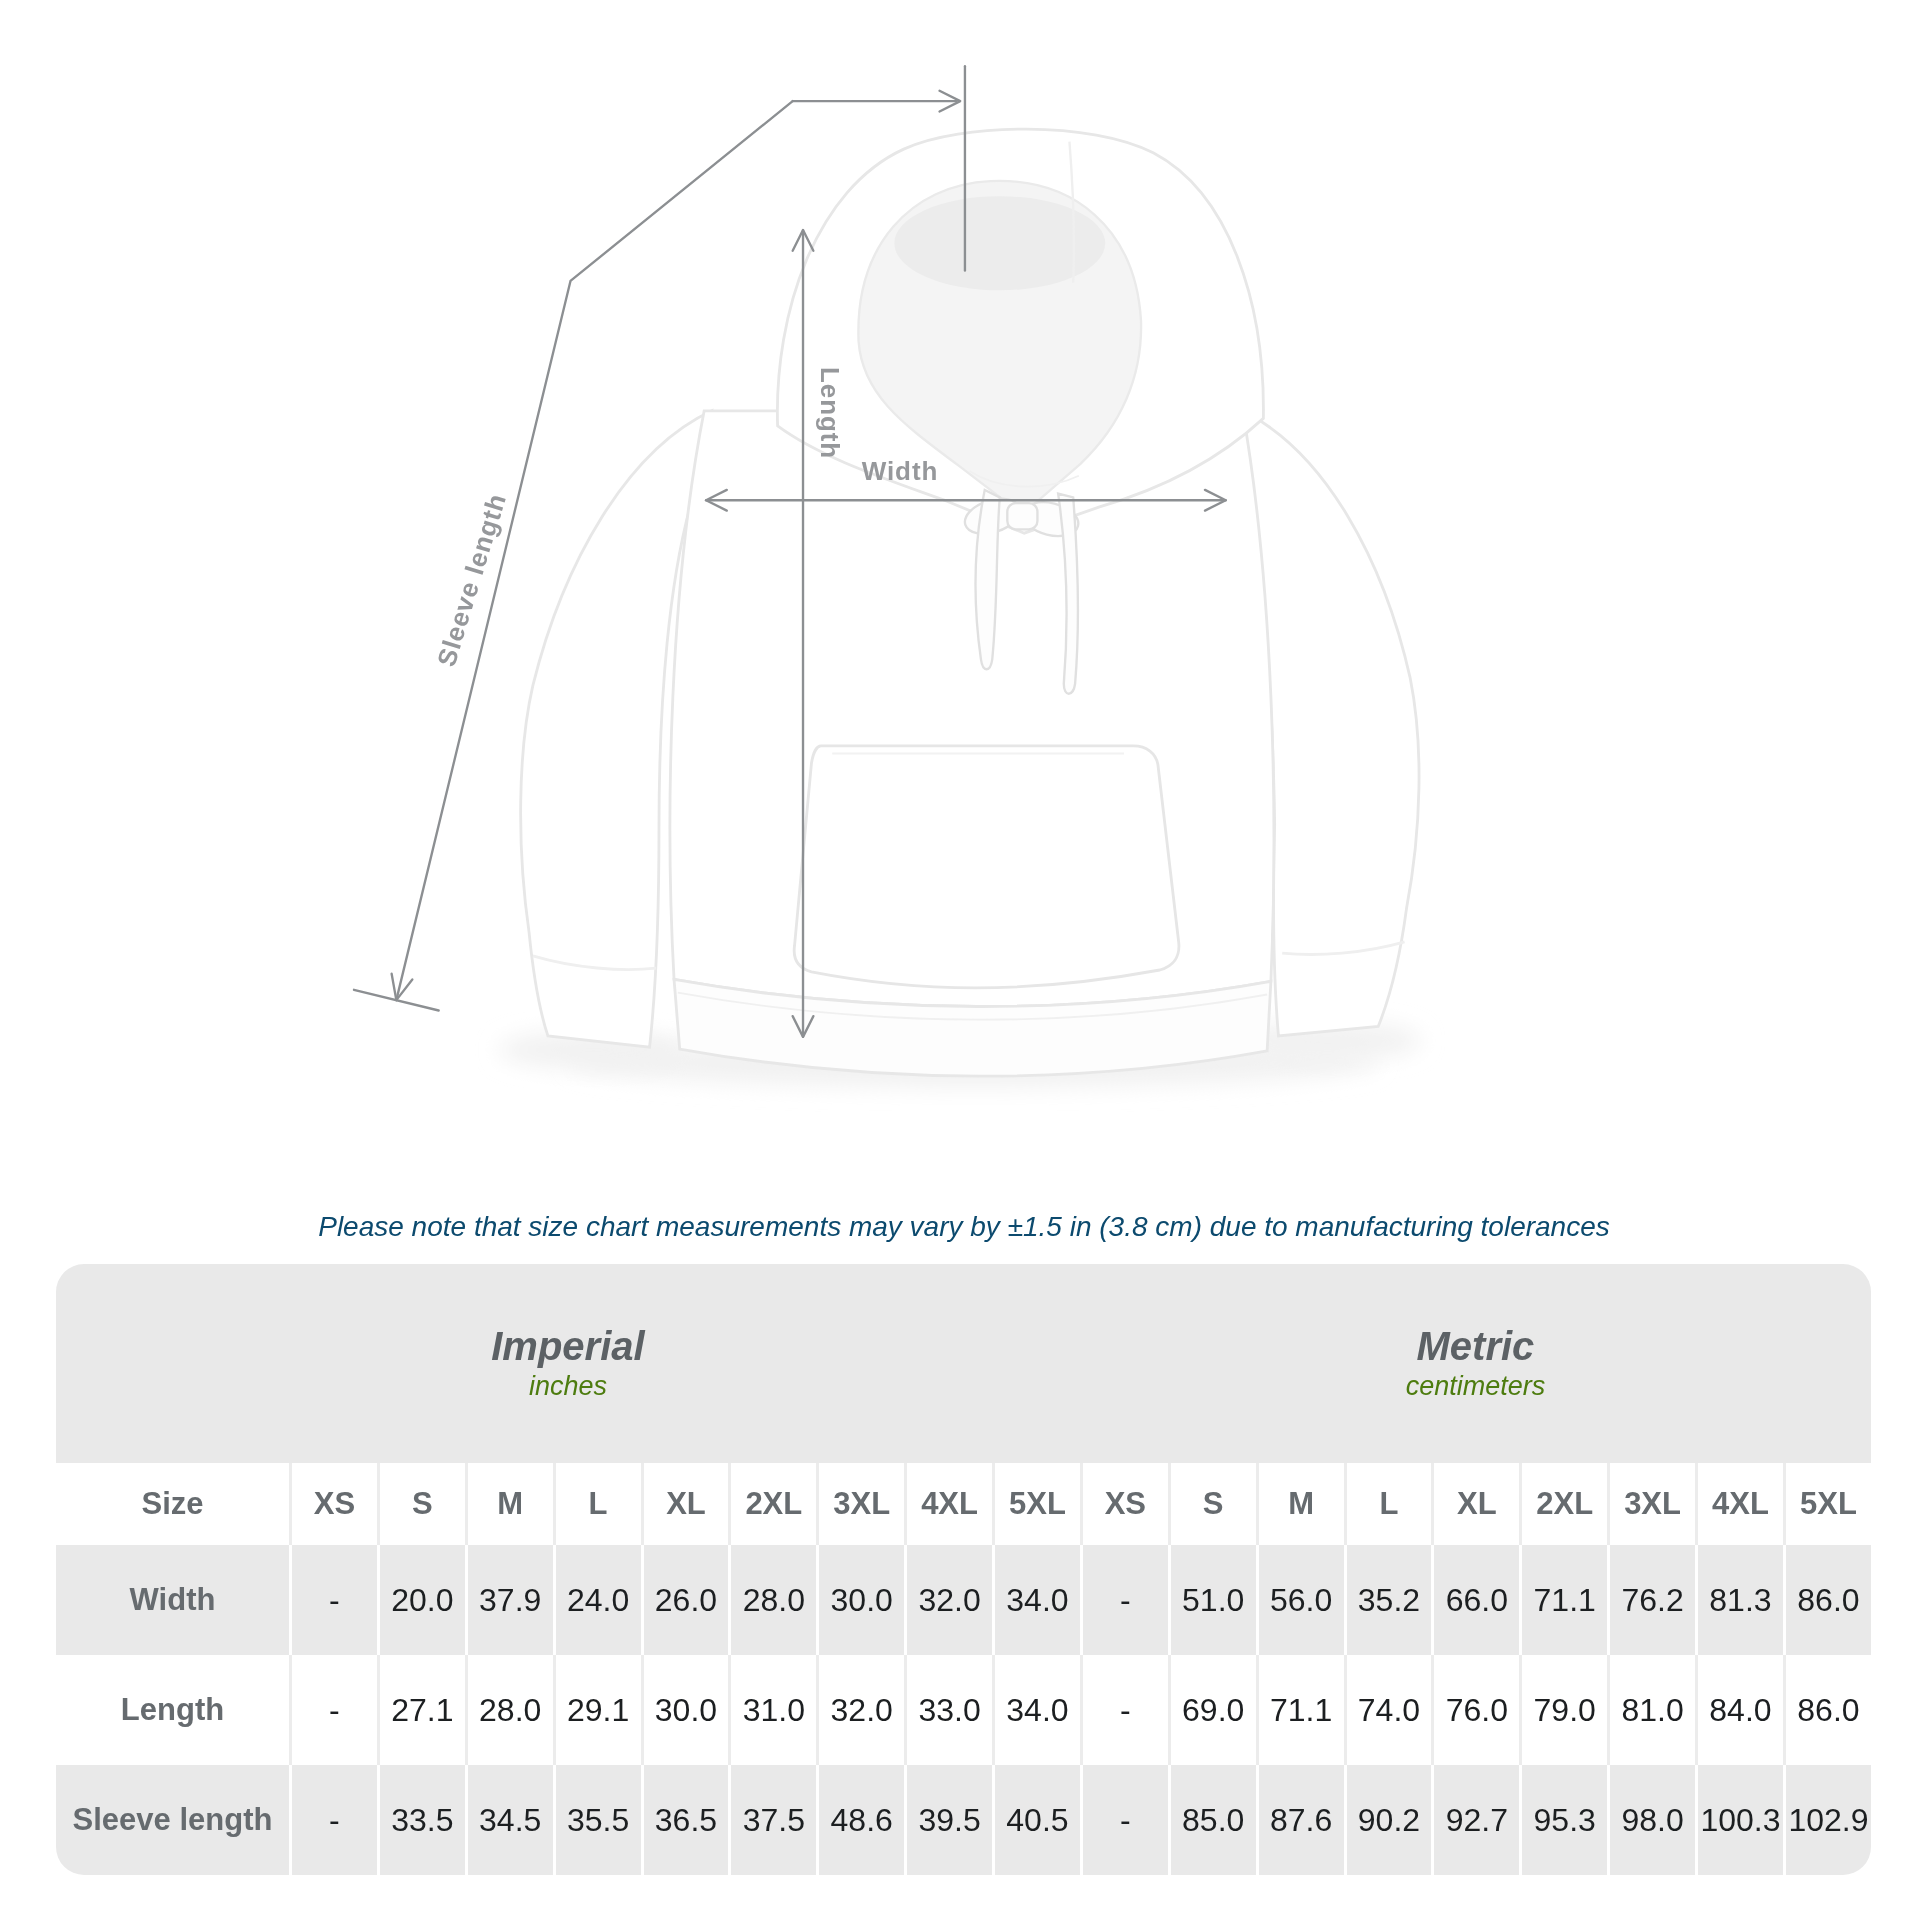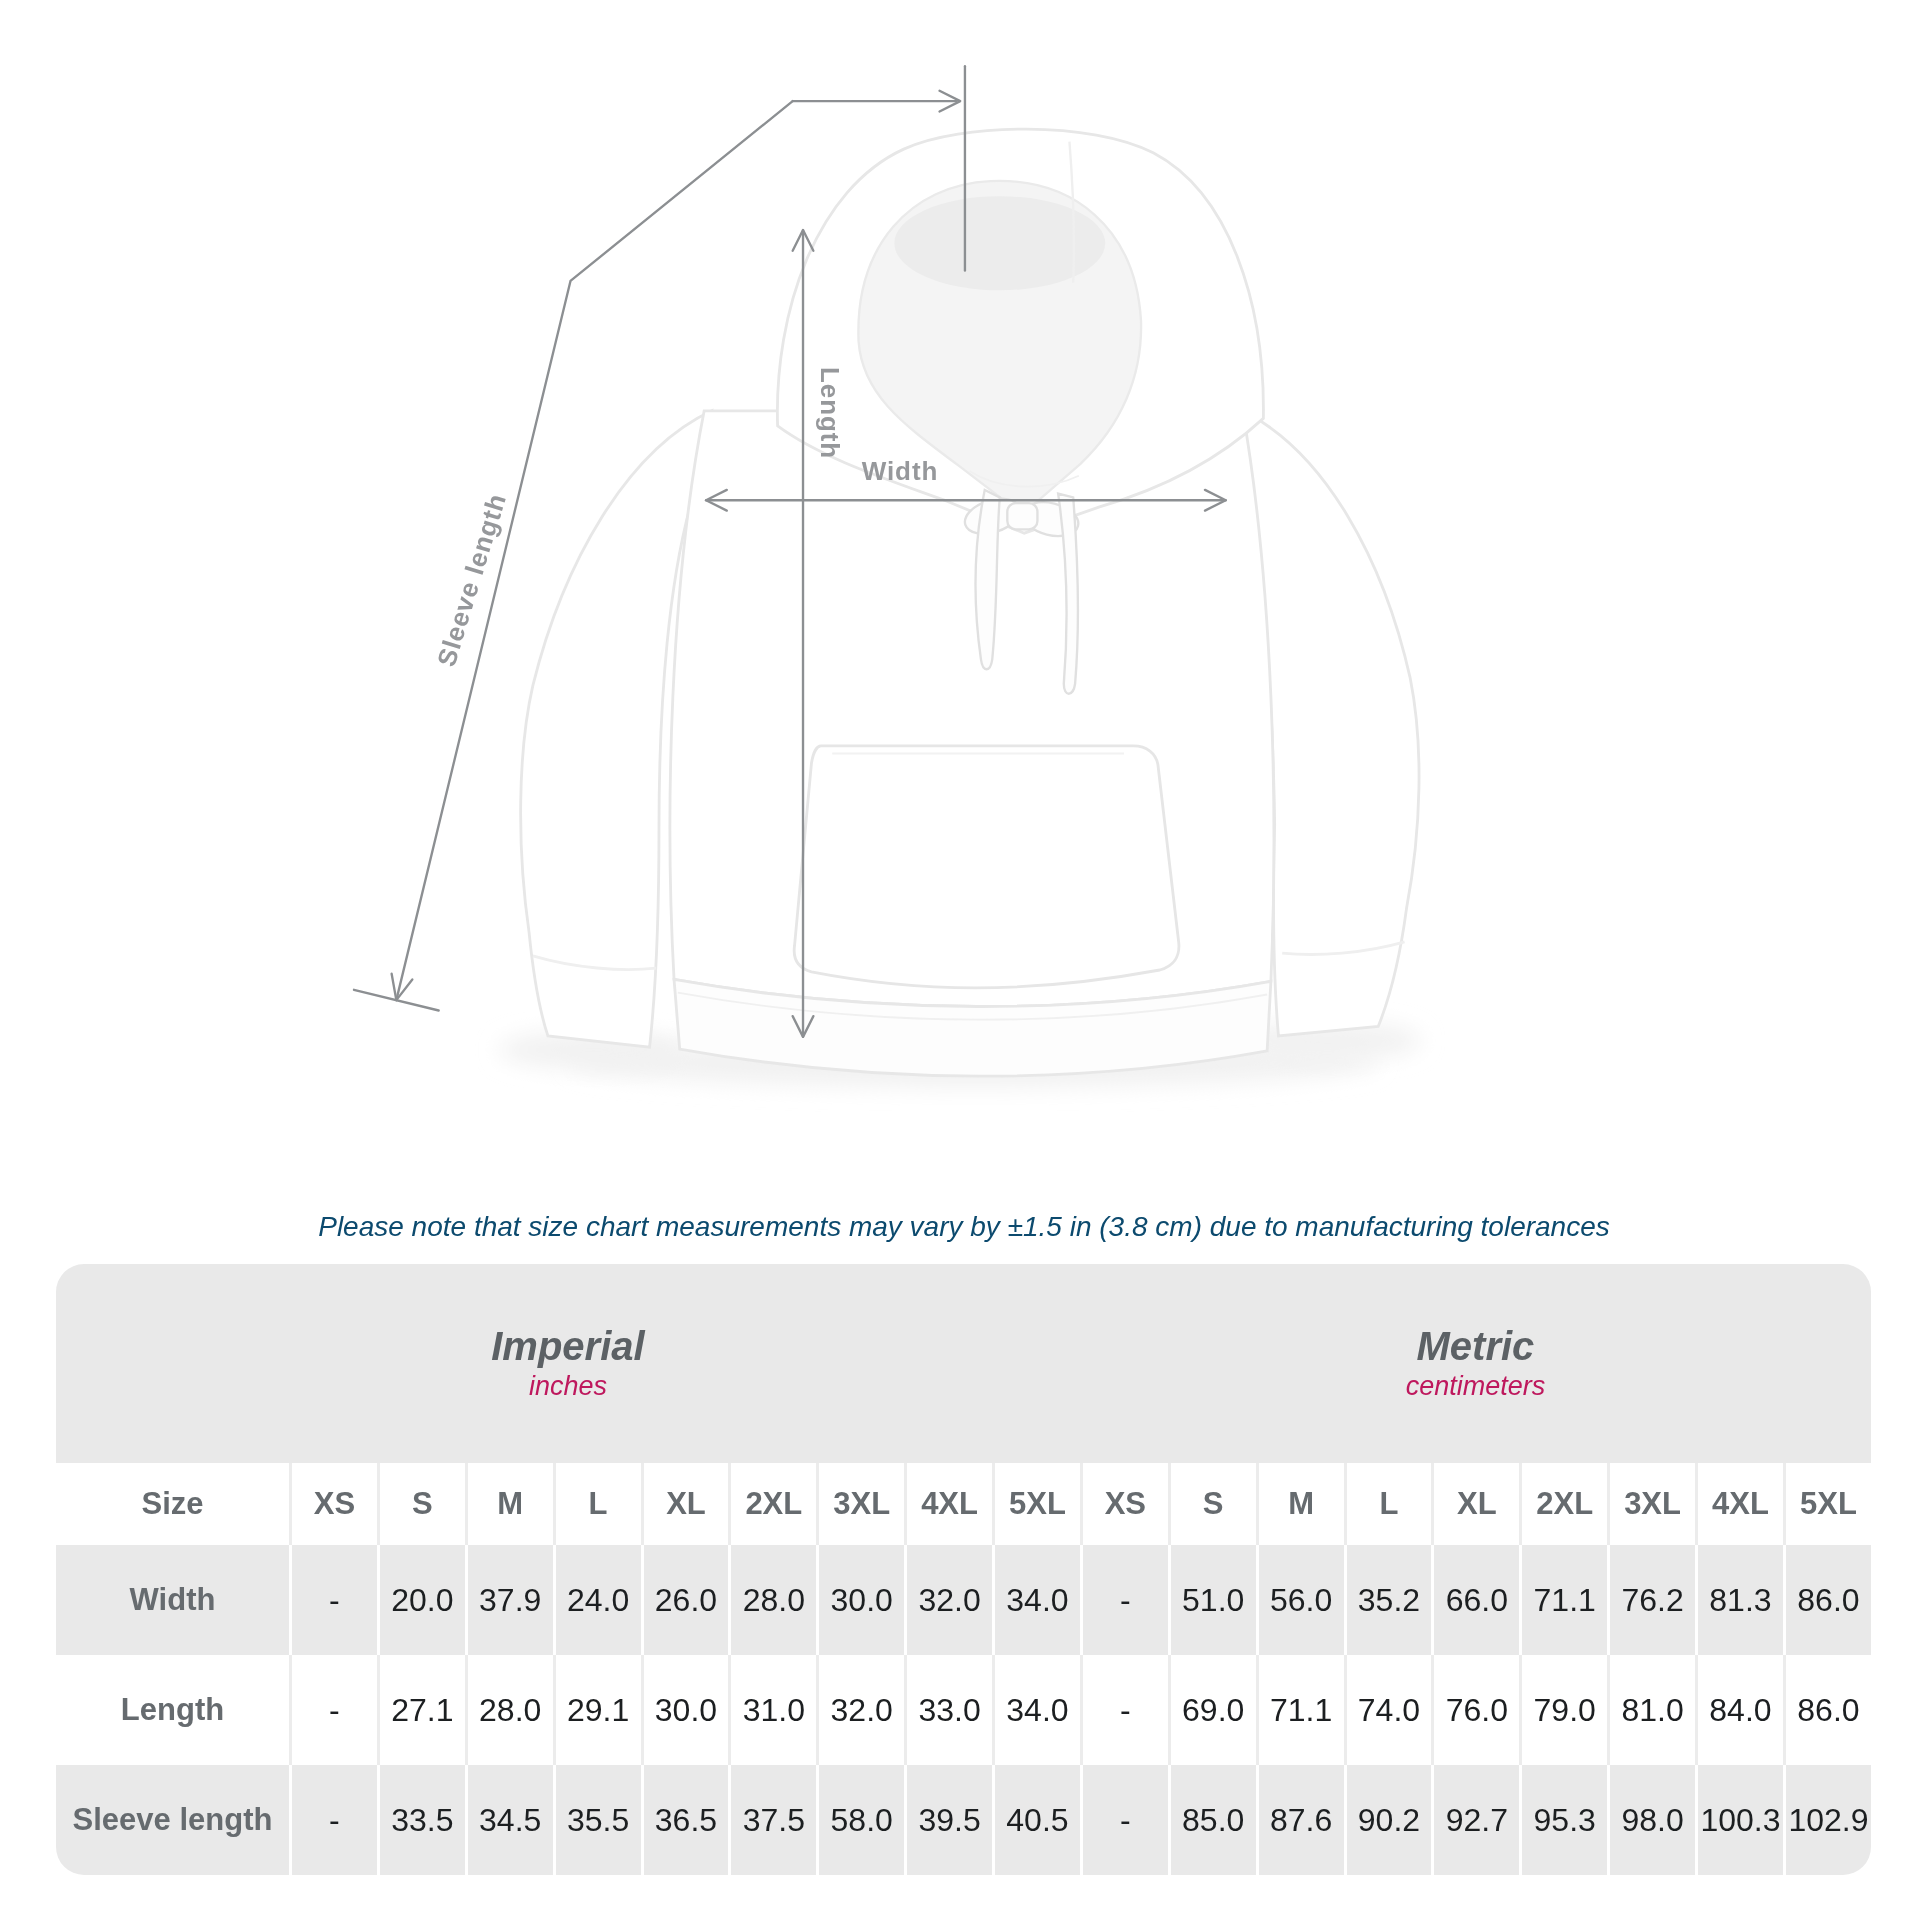--- a/index.html
+++ b/index.html
@@ -30,21 +30,21 @@
   .tbl-wrap{
     position:absolute;left:56px;top:1264px;width:1815px;
     border-radius:28px;overflow:hidden;
   }
   table{width:100%;border-collapse:separate;border-spacing:0;table-layout:fixed;}
   col.c0{width:233px;}
   tr.units th{
     background:#e9e9e9;height:199px;vertical-align:middle;text-align:center;padding:0;
   }
   .u1{font-size:40px;font-weight:bold;font-style:italic;color:#5c6165;line-height:1.15;}
-  .u2{font-size:27px;font-style:italic;font-weight:normal;color:#be185d;line-height:1.3;}
+  .u2{font-size:27px;font-style:italic;font-weight:normal;color:#4d7c0f;line-height:1.3;}
   tr.sizes th{
     background:#ffffff;height:82px;vertical-align:middle;text-align:center;padding:0;
     font-size:31px;font-weight:bold;color:#666b6f;
   }
   tr.sizes th + th{border-left:3.8px solid #ececec;}
   tbody td{
     height:110px;vertical-align:middle;text-align:center;padding:0;
     font-size:32px;color:#1c1f21;font-weight:normal;
   }
   tbody td.lbl{font-size:31px;font-weight:bold;color:#666b6f;}
@@ -226,21 +226,21 @@
             <td>86.0</td>
           </tr>
           <tr class="g">
             <td class="lbl">Sleeve length</td>
             <td>-</td>
             <td>33.5</td>
             <td>34.5</td>
             <td>35.5</td>
             <td>36.5</td>
             <td>37.5</td>
-            <td>58.0</td>
+            <td>48.6</td>
             <td>39.5</td>
             <td>40.5</td>
             <td>-</td>
             <td>85.0</td>
             <td>87.6</td>
             <td>90.2</td>
             <td>92.7</td>
             <td>95.3</td>
             <td>98.0</td>
             <td>100.3</td>

